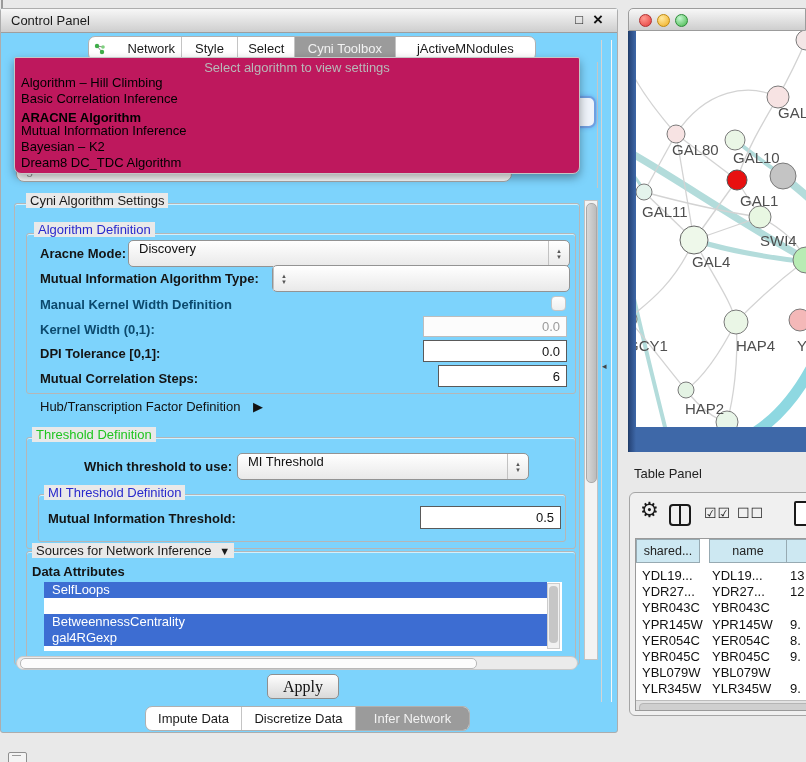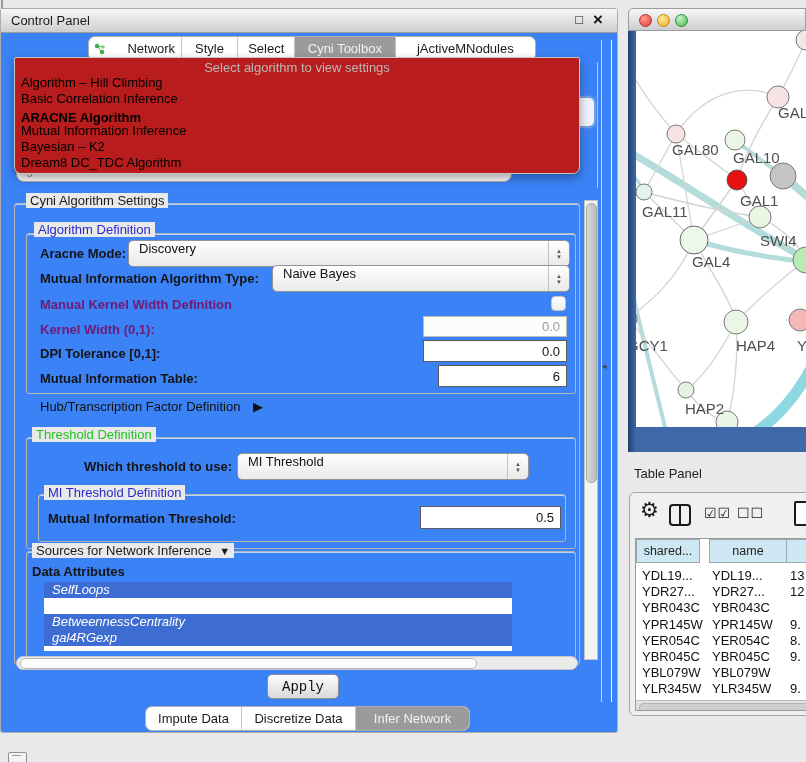--- a/index.html
+++ b/index.html
@@ -1,20 +1,20 @@
 <!DOCTYPE html>
 <html><head>
 <meta charset="utf-8">
 <style>
   html,body{margin:0;padding:0;}
   body{width:806px;height:762px;overflow:hidden;position:relative;background:#e9e9e9;
        font-family:"Liberation Sans", sans-serif;-webkit-font-smoothing:antialiased;}
   .abs{position:absolute;}
   .lbl{position:absolute;font-size:13px;font-weight:bold;color:#141414;white-space:nowrap;}
-  .dis{color:#701a75;}
+  .dis{color:#0c4a6e;}
   .grp{position:absolute;border:1px solid #b6b6b6;border-radius:3px;
        box-shadow:inset 0 1px 0 rgba(255,255,255,.65);}
   .grpTitle{position:absolute;background:#e9e9e9;padding:0 4px;font-size:13px;white-space:nowrap;z-index:2;}
   .combo{position:absolute;display:flex;align-items:flex-start;border:1px solid #939393;border-radius:5px;
          background:linear-gradient(#ffffff,#e9e9e9);font-size:13px;color:#111;}
   .combo .val{flex:1;padding-left:10px;white-space:nowrap;overflow:hidden;}
   .stepper{width:20px;align-self:stretch;border-left:1px solid #c2c2c2;display:flex;flex-direction:column;
            align-items:center;justify-content:center;color:#555;}
   .stepper span{font-size:6px;line-height:6px;}
   .tf{position:absolute;background:#fff;border:1px solid #5a5a5a;font-size:13px;color:#111;
@@ -35,21 +35,21 @@
          font-size:12.5px;color:#222;}
   .trow{position:absolute;font-size:13px;color:#111;white-space:nowrap;}
   .light{position:absolute;width:13px;height:13px;border-radius:50%;box-sizing:border-box;}
   svg text{font-family:"Liberation Sans", sans-serif;}
 </style>
 </head>
 <body>
 
 <div class="abs" style="left:1px;top:0;width:2px;height:11px;background:#9a9a9a;"></div>
 
-<div class="abs" style="left:0;top:8px;width:618px;height:725px;background:#3b82f6;border:1px solid #adadad;border-radius:3px;box-sizing:border-box;">
+<div class="abs" style="left:0;top:8px;width:618px;height:725px;background:#7dd3fc;border:1px solid #adadad;border-radius:3px;box-sizing:border-box;">
   <div class="titlebar" style="left:0;top:0;width:100%;height:23px;">
     <span class="abs" style="left:10px;top:0;line-height:23px;font-size:13px;color:#1a1a1a;">Control Panel</span>
     <span class="abs" style="right:34px;top:3px;font-size:13px;font-weight:bold;color:#111;">□</span>
     <span class="abs" style="right:14px;top:1px;font-size:17px;font-weight:bold;color:#111;">×</span>
   </div>
 </div>
 
 <div class="abs" style="left:601px;top:40px;width:1px;height:662px;background:#d4d4d4;"></div>
 <div class="abs" style="left:611px;top:40px;width:1px;height:662px;background:#f6f6f6;"></div>
 <div class="abs" style="left:597px;top:62px;width:1px;height:126px;background:#c6c6c6;"></div>
@@ -77,21 +77,21 @@
   <div class="s" style="width:140px;">
     <span>jActiveMNodules</span>
   </div>
 </div>
 
 <div class="abs" style="left:16px;top:148px;width:494px;height:32px;border:1px solid #a8a8a8;border-radius:8px;background:#fcfcfc;z-index:1;">
   <span class="abs" style="left:9px;top:13px;font-size:13px;color:#9a9a9a;white-space:nowrap;">gal-filtered sif default node</span>
 </div>
 <div class="abs" style="left:558px;top:96px;width:34px;height:28px;border:2px solid #6f9fe0;border-radius:7px;background:#eef3fa;box-shadow:0 0 4px rgba(90,150,230,.8);z-index:1;"></div>
 
-<div class="abs" style="left:14px;top:57px;width:564px;height:115px;background:#b91c1c;border:1px solid #c6c6c6;border-radius:2px 2px 7px 7px;box-shadow:0 4px 10px rgba(0,0,0,.35);z-index:20;">
+<div class="abs" style="left:14px;top:57px;width:564px;height:115px;background:#be185d;border:1px solid #c6c6c6;border-radius:2px 2px 7px 7px;box-shadow:0 4px 10px rgba(0,0,0,.35);z-index:20;">
   <div class="abs" style="left:0;top:2px;width:100%;text-align:center;font-size:13px;color:#b9b9b9;">Select algorithm to view settings</div>
   <div class="popItem" style="top:17px;">Algorithm – Hill Climbing</div>
   <div class="popItem" style="top:33px;">Basic Correlation Inference</div>
   <div class="popItem" style="top:52px;font-weight:bold;">ARACNE Algorithm</div>
   <div class="popItem" style="top:65px;">Mutual Information Inference</div>
   <div class="popItem" style="top:81px;">Bayesian – K2</div>
   <div class="popItem" style="top:97px;">Dream8 DC_TDC Algorithm</div>
 </div>
 
 <div class="abs" style="left:584px;top:200px;width:14px;height:460px;background:#f3f3f3;border:1px solid #c3c3c3;box-sizing:border-box;">
@@ -108,41 +108,40 @@
 <div class="combo" style="left:128px;top:240px;width:440px;height:25px;">
   <span class="val">Discovery</span>
   <span class="stepper">
       <span>▲</span>
       <span>▼</span>
     </span>
 </div>
 
 <span class="lbl" style="left:40px;top:271px;">Mutual Information Algorithm Type:</span>
 <div class="combo" style="left:272px;top:265px;width:296px;height:25px;">
-  <span class="val">Naive Bayes</span>
   <span class="stepper">
       <span>▲</span>
       <span>▼</span>
     </span>
 </div>
 
 <span class="lbl dis" style="left:40px;top:297px;">Manual Kernel Width Definition</span>
 <div class="abs" style="left:551px;top:296px;width:15px;height:15px;border:1px solid #c5c5c5;border-radius:4px;background:linear-gradient(#fdfdfd,#efefef);box-sizing:border-box;"></div>
 
 <span class="lbl dis" style="left:40px;top:322px;">Kernel Width (0,1):</span>
 <div class="tf off" style="left:423px;top:316px;width:144px;height:21px;box-sizing:border-box;">
   <span>0.0</span>
 </div>
 
 <span class="lbl" style="left:40px;top:346px;">DPI Tolerance [0,1]:</span>
 <div class="tf" style="left:423px;top:340px;width:144px;height:22px;box-sizing:border-box;">
   <span>0.0</span>
 </div>
 
-<span class="lbl" style="left:40px;top:371px;">Mutual Information Table:</span>
+<span class="lbl" style="left:40px;top:371px;">Mutual Correlation Steps:</span>
 <div class="tf" style="left:438px;top:365px;width:129px;height:22px;box-sizing:border-box;">
   <span>6</span>
 </div>
 
 <div class="abs" style="left:40px;top:399px;font-size:13px;color:#111;">
   <span>Hub/Transcription Factor Definition</span>
   <span style="margin-left:9px;font-size:13px;">▶</span>
 </div>
 
 <div class="grp" style="left:26px;top:437px;width:548px;height:110px;"></div>
@@ -165,35 +164,35 @@
   <span>0.5</span>
 </div>
 
 <div class="grp" style="left:26px;top:551px;width:548px;height:106px;"></div>
 <div class="grpTitle" style="left:32px;top:543px;color:#1a1a1a;">
   <span>Sources for Network Inference</span>
   <span style="margin-left:4px;font-size:11px;">▼</span>
 </div>
 <span class="lbl" style="left:32px;top:564px;">Data Attributes</span>
 
-<div class="abs" style="left:44px;top:582px;width:468px;height:69px;background:#fff;overflow:hidden;font-style:italic;">
+<div class="abs" style="left:44px;top:582px;width:518px;height:69px;background:#fff;overflow:hidden;">
   <div class="selrow" style="top:0;width:503px;">SelfLoops</div>
   <div class="selrow" style="top:32px;width:503px;">BetweennessCentrality</div>
   <div class="selrow" style="top:48px;width:503px;">gal4RGexp</div>
   <div class="abs" style="left:503px;top:1px;width:13px;height:66px;background:#f1f1f1;border:1px solid #cccccc;box-sizing:border-box;">
     <div class="abs" style="left:1px;top:2px;width:9px;height:57px;background:#c6c6c6;border-radius:4px;"></div>
   </div>
 </div>
 
 <div class="abs" style="left:16px;top:656px;width:562px;height:14px;background:#ebebeb;border:1px solid #c9c9c9;border-radius:7px;box-sizing:border-box;">
   <div class="abs" style="left:3px;top:1px;width:455px;height:9px;background:#fcfcfc;border:1px solid #b8b8b8;border-radius:5px;"></div>
 </div>
 
 <button class="abs" style="left:267px;top:674px;width:72px;height:25px;border:1px solid #8f8f8f;border-radius:5px;
-               background:linear-gradient(#fefefe,#d9d9d9);font-family:Liberation Mono, monospace;font-size:14px;color:#111;">
+               background:linear-gradient(#fefefe,#d9d9d9);font-family:Liberation Serif, serif;font-size:16px;color:#111;">
   <span>Apply</span>
 </button>
 
 <div class="seg" style="left:145px;top:706px;width:323px;height:23px;">
   <div class="s" style="width:95px;">
     <span>Impute Data</span>
   </div>
   <div class="s" style="width:113px;">
     <span>Discretize Data</span>
   </div>

